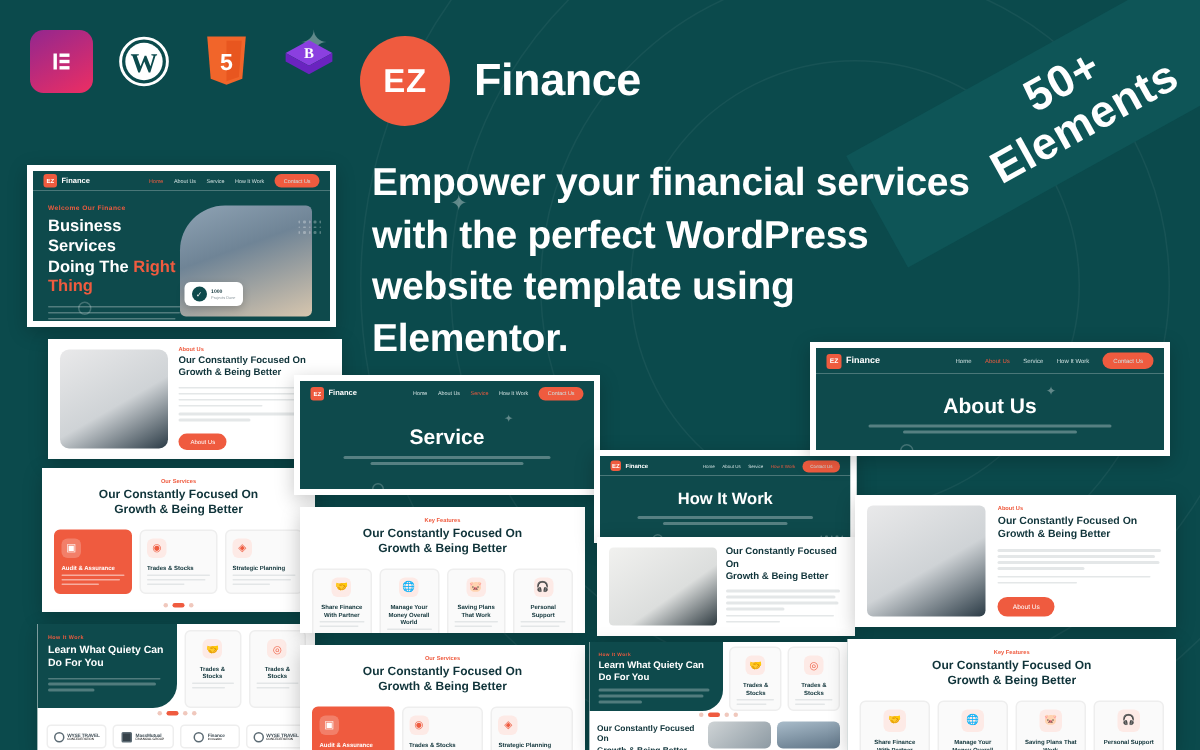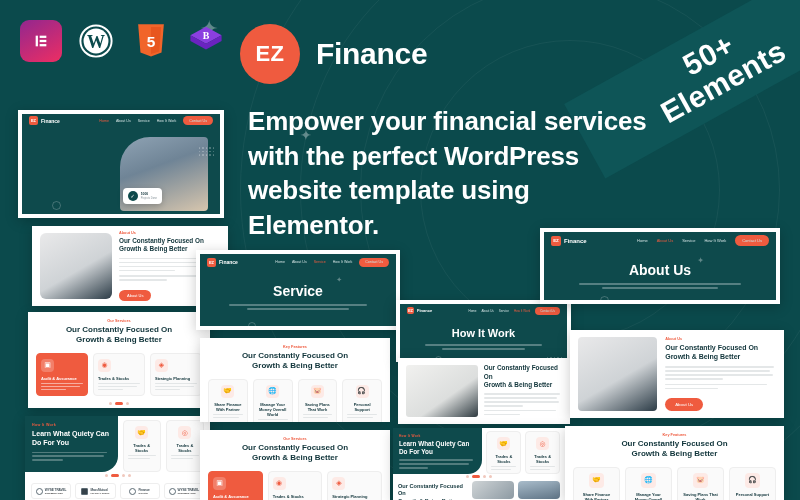--- a/index.html
+++ b/index.html
@@ -191,20 +191,35 @@
       </div>
       <div class="menu">
         <span class="act">Home</span>
         <span>About Us</span>
         <span>Service</span>
         <span>How It Work</span>
         <span class="cta">Contact Us</span>
       </div>
     </div>
     <div class="hero-body">
+      <div style="width:54%">
+        <div class="eyebrow">Welcome Our Finance</div>
+        <div class="h-title">
+          <span>Business Services</span><br>
+          <span>Doing The</span>
+          <span class="or">Right Thing</span>
+        </div>
+        <div class="lines">
+          <i style="width:96%"></i>
+            <i style="width:92%"></i>
+            <i style="width:88%"></i>
+            <i style="width:60%"></i>
+        </div>
+
+      </div>
       <div class="photo people" style="position:absolute;right:12px;top:10px;width:88px;height:74px;border-top-left-radius:30px"></div>
       <div class="badge-float" style="right:58px;bottom:12px">
         <div class="bc">✓</div>
         <div>
           <div class="bt">1000</div>
           <div class="bs">Projects Done</div>
         </div>
       </div>
       <div class="ring" style="left:30px;bottom:6px;width:9px;height:9px"></div>
       <div class="grid-dots" style="right:6px;top:20px">

